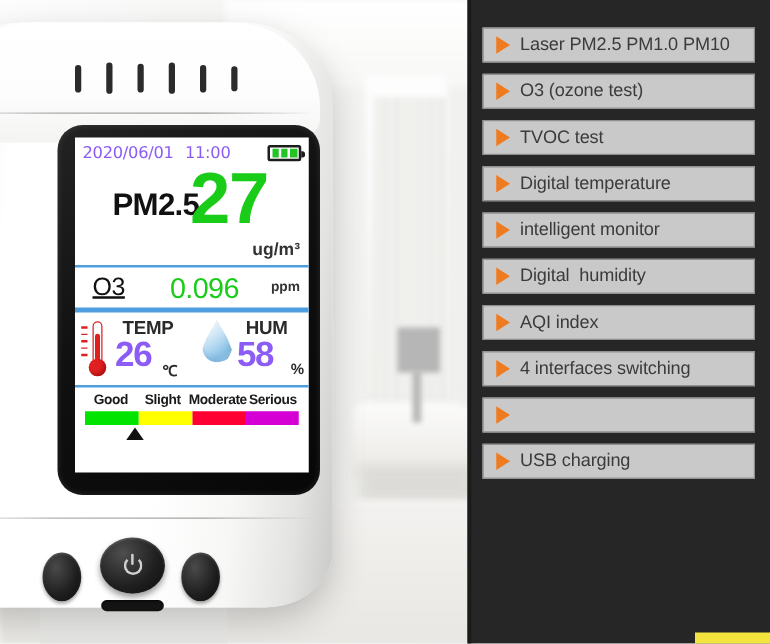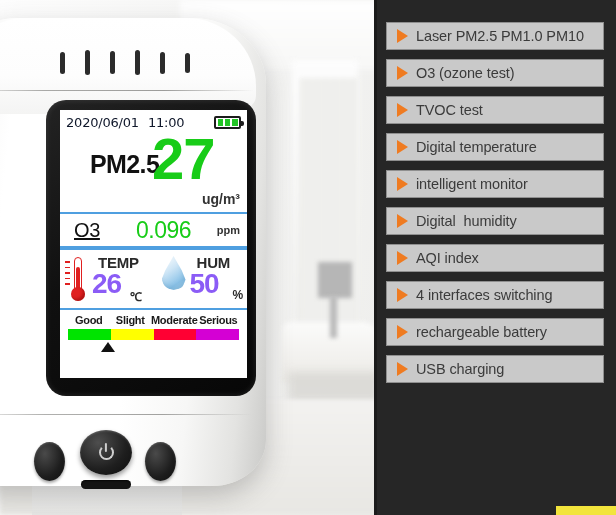--- a/index.html
+++ b/index.html
@@ -125,21 +125,21 @@
     position: absolute; left: 112px; top: 92px;
     width: 187px; height: 268px;
     background: #ffffff;
     overflow: hidden;
   }
 
   
   .lcd-status {
     height: 24px; display: flex; align-items: center;
     padding: 0 6px; gap: 9px;
-    font-size: 13px; color: #0f172a;
+    font-size: 13px; color: #8b5cf6;
     font-family: "DejaVu Sans", sans-serif;
   }
   .lcd-date { letter-spacing: -.2px; }
   .lcd-time { letter-spacing: -.2px; }
   .battery {
     margin-left: auto; position: relative;
     width: 27px; height: 13px;
     border: 2px solid #1c1c1c; border-radius: 2px;
     display: flex; align-items: center; gap: 1.5px;
     padding: 1.5px;
@@ -425,21 +425,21 @@
             <i class="thermo-merc"></i>
             <i class="thermo-bulb"></i>
           </span>
           <span class="th-title">TEMP</span>
           <span class="th-value">26</span>
           <span class="th-unit">℃</span>
         </div>
         <div class="th-half hum">
           <span class="drop"></span>
           <span class="th-title">HUM</span>
-          <span class="th-value">50</span>
+          <span class="th-value">58</span>
           <span class="th-unit">%</span>
         </div>
       </div>
 
       <div class="row-divider"></div>
 
       <div class="lcd-scale">
         <div class="scale-labels">
           <span>Good</span>
           <span>Slight</span>
@@ -506,21 +506,20 @@
         <span class="feat-label">AQI index</span>
       </div>
 
       <div class="feature">
         <span class="feat-bullet"></span>
         <span class="feat-label">4 interfaces switching</span>
       </div>
 
       <div class="feature">
         <span class="feat-bullet"></span>
-        <span class="feat-label">rechargeable battery</span>
       </div>
 
       <div class="feature">
         <span class="feat-bullet"></span>
         <span class="feat-label">USB charging</span>
       </div>
 
     </div>
     <div class="corner-strip"></div>
   </div>

